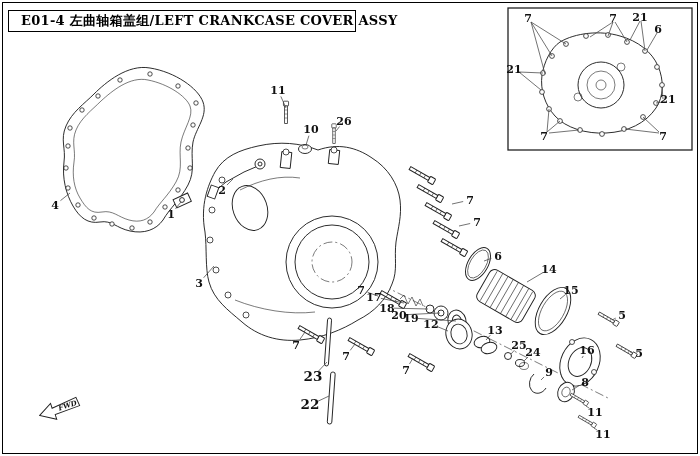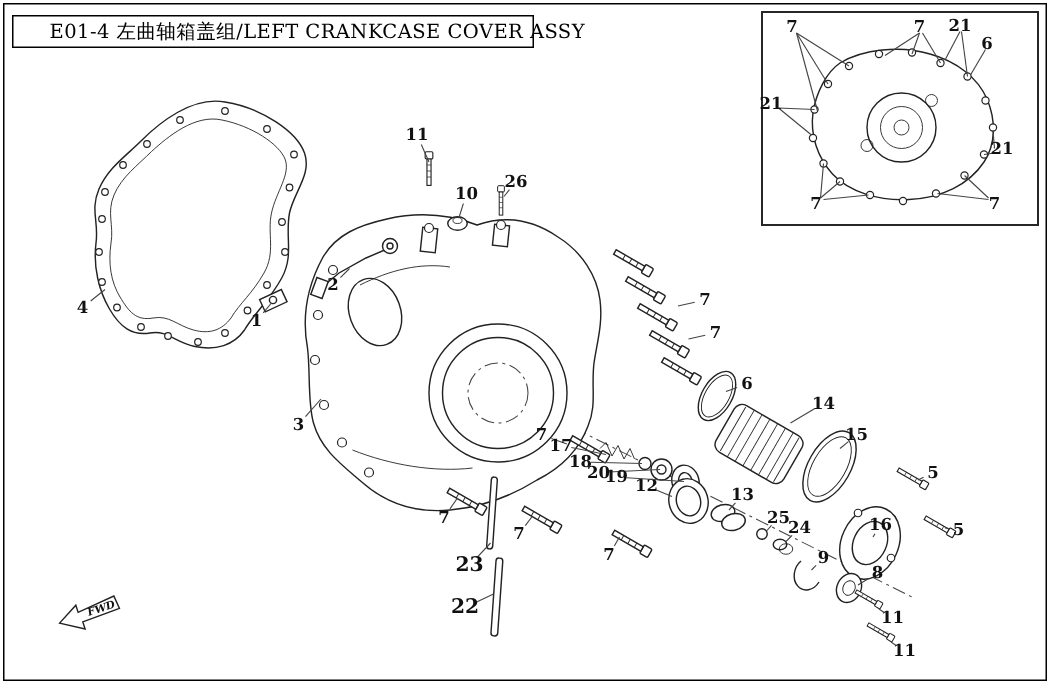--- a/index.html
+++ b/index.html
@@ -1,21 +1,21 @@
 <!DOCTYPE html>
 <html><head>
 <meta charset="utf-8">
 <style>
   html,body{margin:0;padding:0;background:#fff;}
   .stage{position:relative;width:700px;height:456px;background:#fff;overflow:hidden;
          font-family:"DejaVu Serif","Liberation Serif",serif;}
   .frame{position:absolute;inset:2px;border:1px solid #000;pointer-events:none;}
   .title-box{position:absolute;left:8px;top:10px;width:348px;height:22px;border:1.2px solid #000;
-             background:#fff;display:flex;align-items:center;padding-left:24px;box-sizing:border-box;
-             font-weight:normal;font-size:13px;letter-spacing:.3px;z-index:3;white-space:nowrap;}
+             background:#fff;display:flex;align-items:center;padding-left:12px;box-sizing:border-box;
+             font-weight:bold;font-size:13px;letter-spacing:.3px;z-index:3;white-space:nowrap;}
   svg.art{position:absolute;left:0;top:0;}
   .ln{fill:none;stroke:#222;stroke-width:.95;}
   .lnf{fill:#fff;stroke:#222;stroke-width:.95;}
   .thin{stroke-width:.6;}
   .dashx{stroke-dasharray:9 3 2 3;stroke-width:.7;stroke:#444;fill:none;}
   .dot{fill:#fff;stroke:#222;stroke-width:.8;}
   .callout{font-family:"DejaVu Serif","Liberation Serif",serif;font-size:11px;font-weight:700;
            fill:#111;text-anchor:middle;}
   .callout.big{font-size:13.5px;}
   .leader{stroke:#444;stroke-width:.75;fill:none;}

